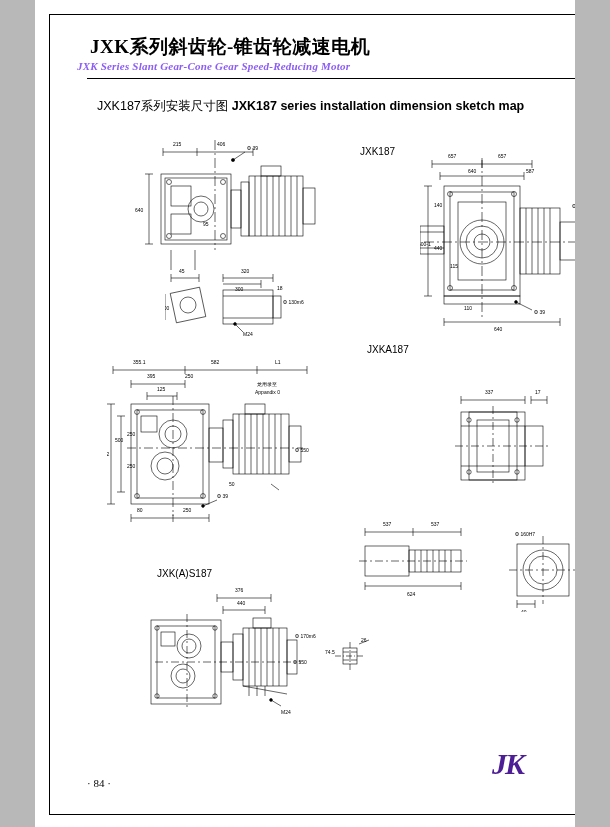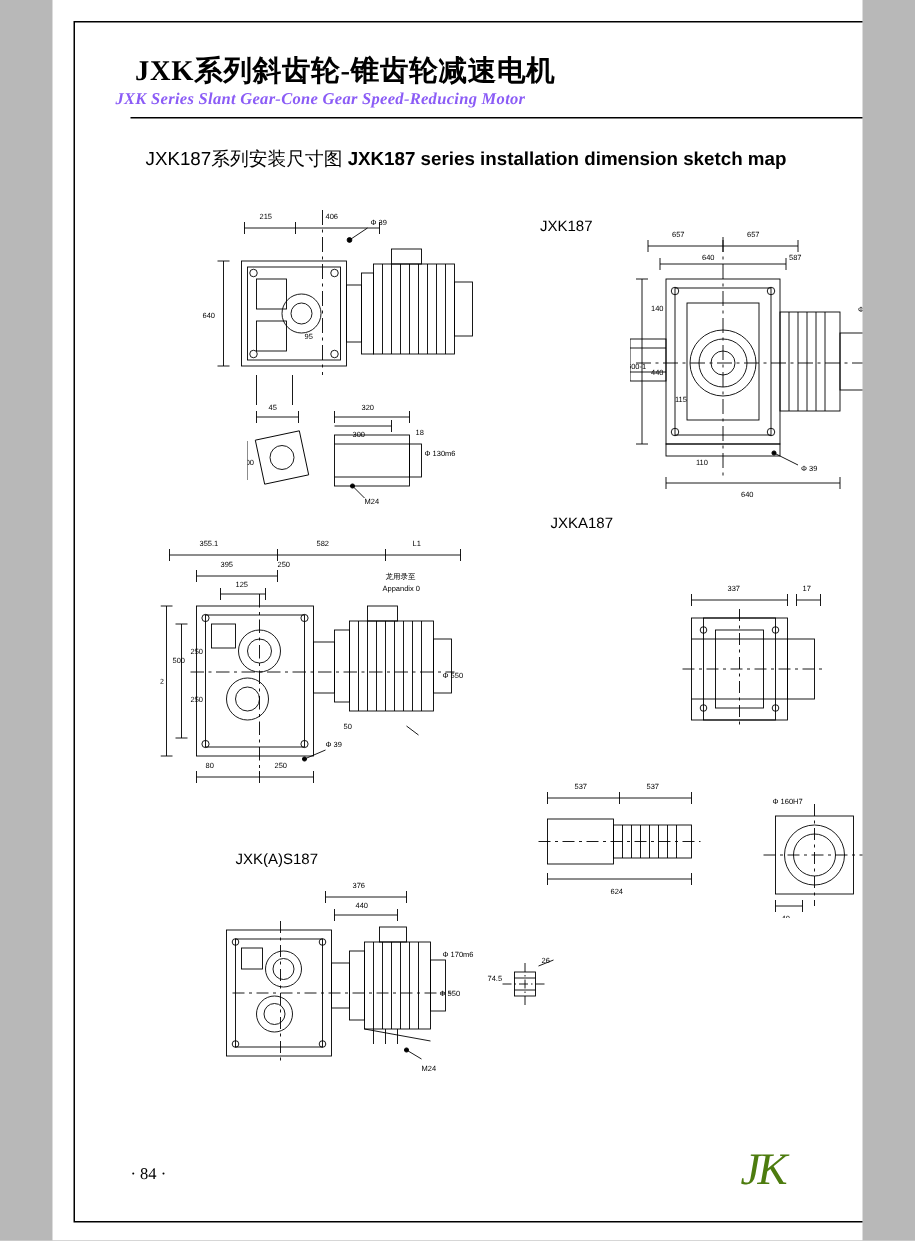--- a/index.html
+++ b/index.html
@@ -34,23 +34,23 @@
   .sec-title{
     position:absolute;left:62px;top:98px;
     font-size:12.5px;color:#000;font-weight:normal;
   }
   .sec-title b{font-weight:bold;}
   .pagenum{
     position:absolute;left:52px;bottom:38px;
     font-size:11px;font-family:"Liberation Serif",serif;color:#000;
   }
   .logo{
-    position:absolute;right:52px;bottom:30px;
+    position:absolute;right:52px;bottom:46px;
     font-family:"Liberation Serif", serif;
-    font-size:30px;font-weight:normal;font-style:italic;color:#4d7c0f;
+    font-size:30px;font-weight:bold;font-style:italic;color:#4c1d95;
     letter-spacing:-2px;
   }
   .cap{
     position:absolute;
     font-size:10px;color:#000;
     font-family:"Liberation Sans", sans-serif;
   }
   svg{display:block;}
   .dw{position:absolute;}
 </style>

